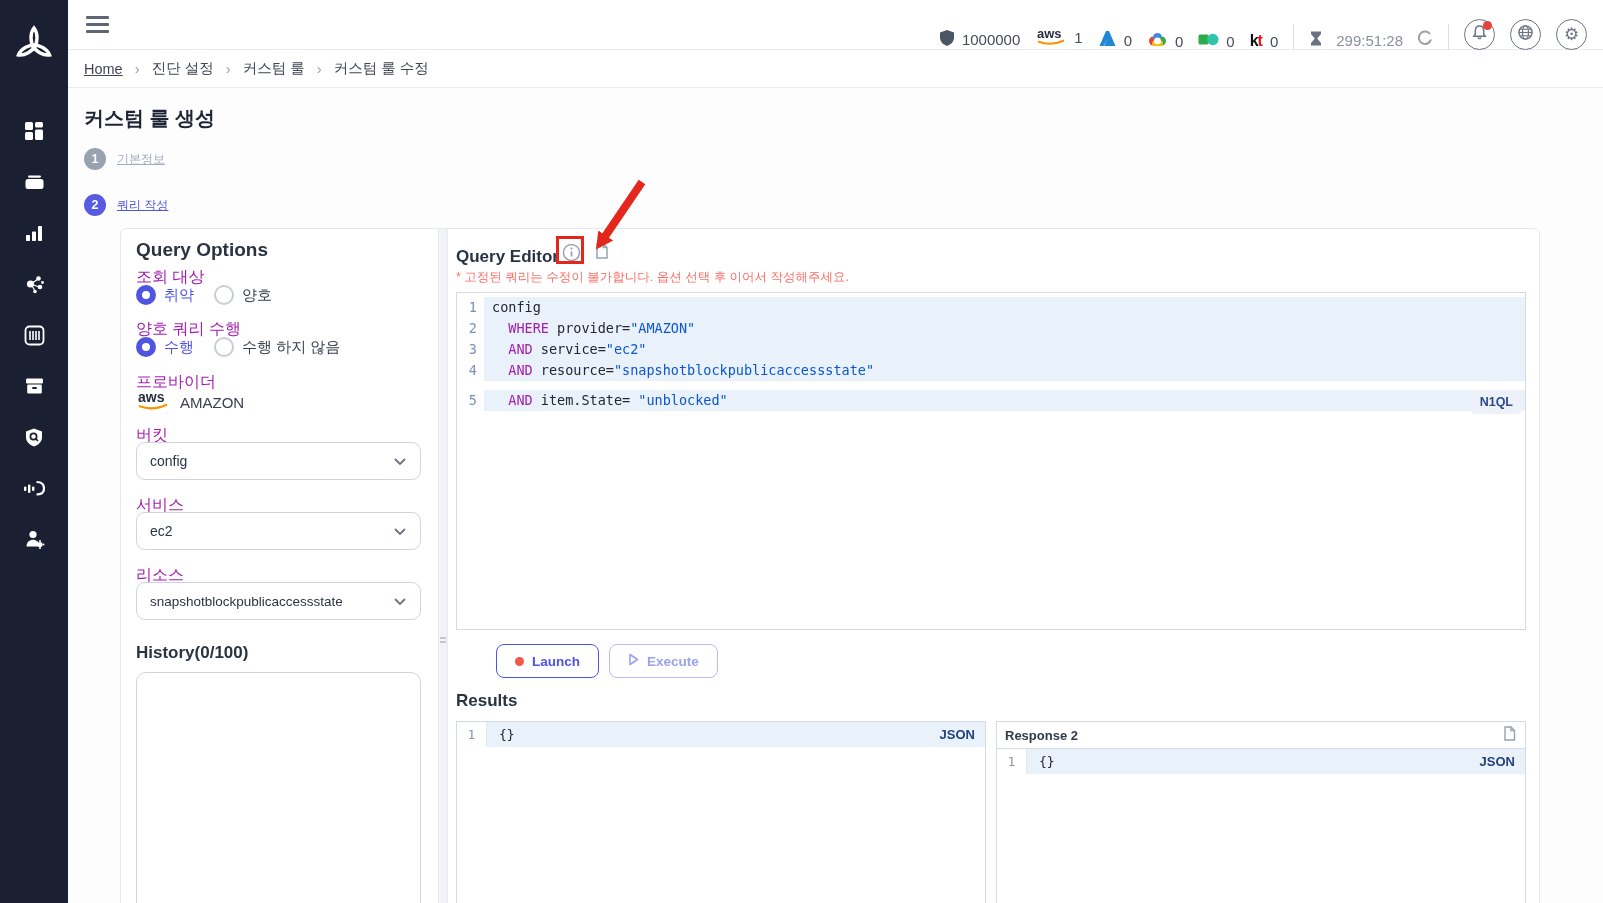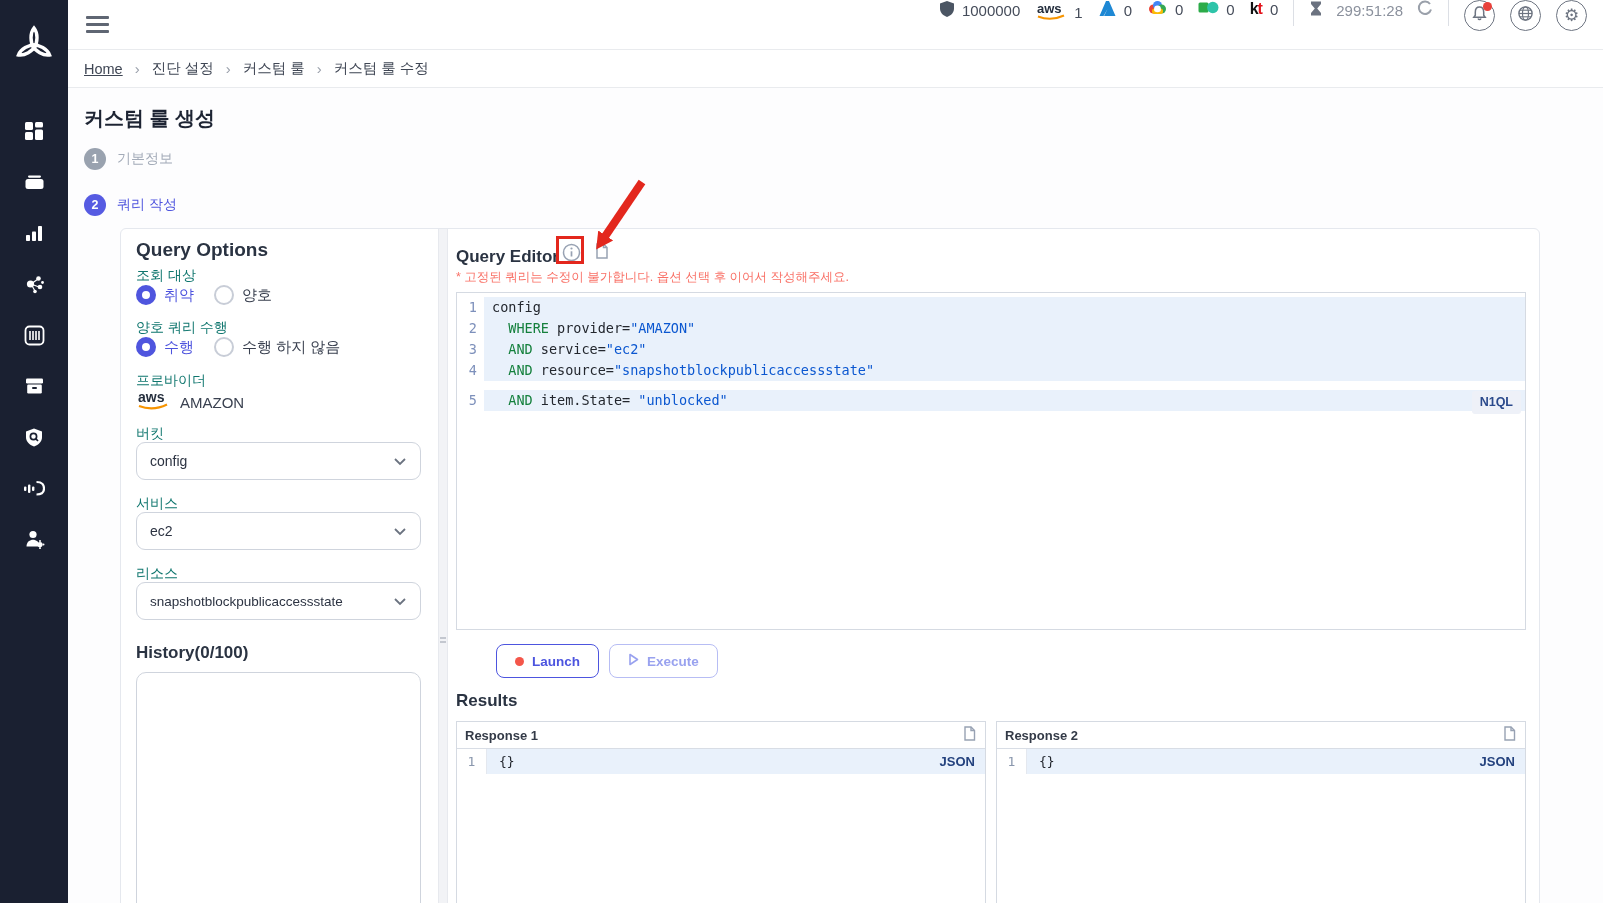--- a/index.html
+++ b/index.html
@@ -11,21 +11,21 @@
     display:flex; flex-direction:column; align-items:center; }
   .logo { margin-top:22px; }
   .side-icons { margin-top:48px; display:flex; flex-direction:column; gap:29px; align-items:center; }
   .side-ic { width:22px; height:22px; display:flex; align-items:center; justify-content:center; cursor:pointer; }
 
   
   .topbar { position:absolute; left:68px; top:0; width:1535px; height:50px; background:#fff;
     border-bottom:1px solid #e9ebee; }
   .hamburger { position:absolute; left:18px; top:16px; width:23px; cursor:pointer; }
   .hamburger div { height:2.6px; background:#5f6673; margin-bottom:4.4px; border-radius:1px; }
-  .top-right { position:absolute; right:16px; top:0; height:50px; display:flex; align-items:flex-start; gap:15px; }
+  .top-right { position:absolute; right:16px; top:0; height:50px; display:flex; align-items:flex-end; gap:15px; }
   .stat { display:flex; align-items:center; gap:7px; font-size:15px; color:#454c5a; }
   .kt-k { font-weight:800; font-size:16px; color:#111; letter-spacing:-1px;}
   .kt-t { font-weight:800; font-size:16px; color:#e3141c; }
   .vdiv { width:1px; height:26px; background:#dcdfe5; }
   .timer { display:flex; align-items:center; gap:13px; font-size:15px; color:#8b919d; }
   .circ-btn { width:31px; height:31px; border:1.8px solid #6d7481; border-radius:50%;
     display:flex; align-items:center; justify-content:center; position:relative; cursor:pointer; background:#fff;}
   .bell-dot { position:absolute; top:1px; right:2px; width:9px; height:9px; border-radius:50%; background:#e8403a; }
   .gear-glyph { font-family:"DejaVu Sans",sans-serif; font-size:17px; color:#6d7481; line-height:1;}
 
@@ -38,29 +38,29 @@
   .crumb { cursor:pointer; }
 
   
   .content { position:absolute; left:68px; top:88px; width:1535px; height:815px; background:#fdfdfe; }
   .page-title { position:absolute; left:16px; top:17px; font-size:20px; font-weight:700; color:#1d2433; }
   .step { position:absolute; left:16px; display:flex; align-items:center; gap:11px; }
   .step1 { top:60px; } .step2 { top:106px; }
   .step-circle { width:22px; height:22px; border-radius:50%; color:#fff; font-size:12.5px; font-weight:600;
     display:flex; align-items:center; justify-content:center; }
   .step1 .step-circle { background:#99a2af; } .step2 .step-circle { background:#565be2; }
-  .step-label { font-size:14px; }
+  .step-label { font-size:12px;text-decoration:underline; }
   .step1 .step-label { color:#a3abb8; } .step2 .step-label { color:#4f55de; }
 
   
   .card { position:absolute; left:52px; top:140px; width:1420px; height:700px; background:#fff;
     border:1px solid #e5e8ee; border-radius:6px; }
   
   .qo-title { position:absolute; left:15px; top:10px; font-size:19px; font-weight:600; color:#2a3342; }
-  .fld-label { position:absolute; left:15px; font-size:14px; color:#0f766e; }
+  .fld-label { position:absolute; left:15px; font-size:16px; color:#a21caf; }
   .radio-row { position:absolute; left:15px; display:flex; align-items:center; gap:8px; }
   .radio { width:20px; height:20px; border-radius:50%; background:#fff; cursor:pointer; flex:none;}
   .radio.sel { border:6px solid #4f55de; }
   .radio.unsel { border:2px solid #c8cdd7; }
   .radio-label-on { font-size:15px; color:#4d53de; font-weight:500; margin-right:12px; }
   .radio-label-off { font-size:15px; color:#3a4150; }
   .provider-row { position:absolute; left:15px; display:flex; align-items:center; gap:10px; }
   .provider-name { font-size:15px; color:#3a4150; }
   .select { position:absolute; left:15px; width:285px; height:38px; border:1px solid #cfd4dd; border-radius:9px;
     display:flex; align-items:center; padding:0 13px; font-size:14px; color:#2c3342; cursor:pointer; background:#fff;}
@@ -79,21 +79,21 @@
   .info-wrap { position:absolute; left:441px; top:14px; }
   .copy-ic { cursor:pointer; }
   .qe-copy { position:absolute; left:472px; top:13px; }
   .qe-warning { position:absolute; left:335px; top:40px; font-size:12.5px; color:#f97066; }
   .editor { position:absolute; left:335px; top:63px; width:1070px; height:338px; border:1px solid #d5dae2;
     background:#fff; padding-top:4px; font-family:"DejaVu Sans Mono","Liberation Mono",monospace; }
   .code-row { display:flex; font-size:13.5px; line-height:21px; }
   .code-row.gap { margin-top:9px; }
   .code-num { width:27px; text-align:right; padding-right:7px; color:#7d90bb; background:#fff; flex:none;}
   .code-body { flex:1; background:#e9f1fb; padding-left:8px; white-space:pre; position:relative; }
-  .tk-p { color:#23272e; } .tk-k { color:#15803d; } .tk-s { color:#0b57d0; }
+  .tk-p { color:#23272e; } .tk-k { color:#a21caf; } .tk-s { color:#0b57d0; }
   .lang-badge { position:absolute; right:4px; top:1px; background:#eef1f8; color:#2b4a8c; font-weight:700;
     font-size:12.5px; padding:1px 8px; border-radius:3px; font-family:"Liberation Sans",sans-serif; }
 
   .btn-row { position:absolute; left:335px; top:415px; display:flex; gap:10px;padding-left:40px; }
   .btn { height:34px; border-radius:8px; background:#fff; display:flex; align-items:center; justify-content:center;
     gap:8px; font-size:13.5px; font-weight:600; cursor:pointer; padding:0 18px; }
   .btn-launch { border:1.5px solid #4d55df; color:#4d55df; }
   .launch-dot { width:9px; height:9px; border-radius:50%; background:#f4564a; }
   .btn-execute { border:1.5px solid #b7bdf4; color:#99a2ef; }
 
@@ -435,27 +435,20 @@
         <span><svg width="11" height="13">
               <polygon points="2,1.5 9.5,6.5 2,11.5" fill="none" stroke="#99a2ef" stroke-width="1.6" stroke-linejoin="round"></polygon>
             </svg></span>
         <span>Execute</span>
       </div>
     </div>
 
     <div class="results-title">Results</div>
 
     <div class="resp-panel resp1">
-      <div class="resp-head">
-        <span>Response 1</span>
-        <span class="copy-ic"><svg width="15" height="17">
-              <path d="M3 2 H9 L12.5 5.5 V15 H3 Z" fill="none" stroke="#98a2b3" stroke-width="1.4"></path>
-              <path d="M9 2 V5.5 H12.5" fill="none" stroke="#98a2b3" stroke-width="1.4"></path>
-            </svg></span>
-      </div>
       <div class="resp-row">
         <span class="resp-num">1</span>
         <span class="resp-body">
           <span>{}</span>
           <span class="json-badge">JSON</span>
         </span>
       </div>
     </div>
 
     <div class="resp-panel resp2">

